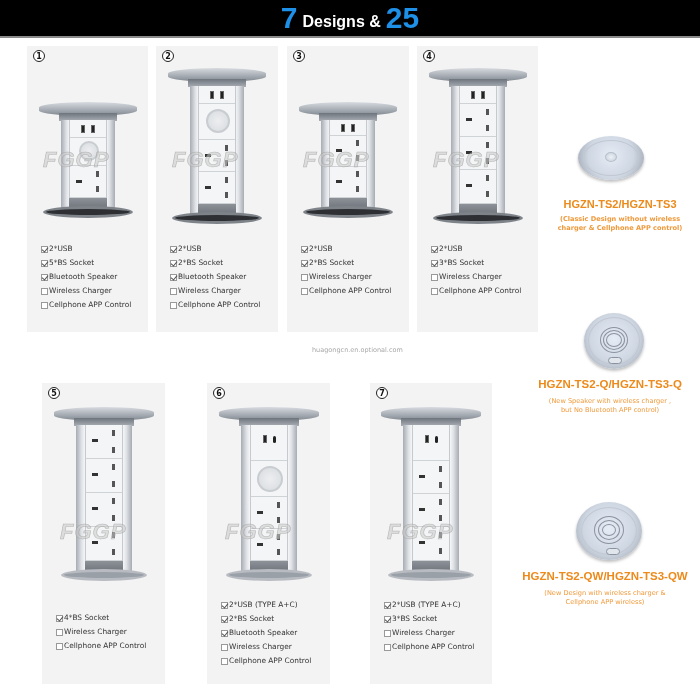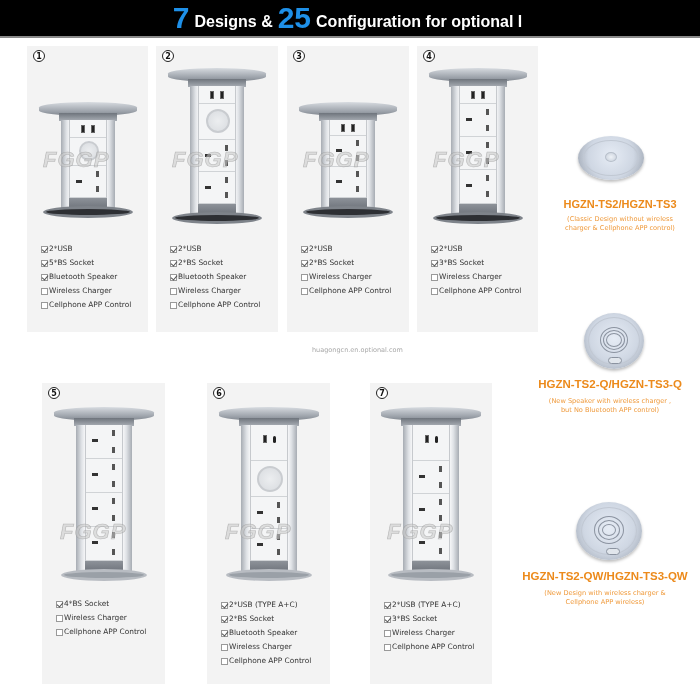--- a/index.html
+++ b/index.html
@@ -48,21 +48,20 @@
 </style>
 </head>
 <body>
 
 <div class="page">
 
   <div class="banner">
     <span class="big">7</span>
     <span class="mid">Designs &amp;</span>
     <span class="big">25</span>
-    <span class="mid">Configuration for optional l</span>
   </div>
 
   <div class="card" style="left:27px;top:46px;width:121px;height:286px;">
     <span class="num">1</span>
     <div class="tower" style="left:12px;top:56px;width:98px;height:120px;">
       <div class="lid" style="top:0;"></div>
       <div class="lidneck" style="left:20px;width:58px;top:11px;"></div>
       <div class="body" style="left:22px;width:54px;top:18px;height:88px;"></div>
       <div class="face" style="left:30px;width:38px;top:18px;height:78px;">
         <div class="mod" style="top:0;height:18px;">
@@ -283,21 +282,21 @@
         <div class="mod" style="top:102px;height:34px;">
             <span class="pin-e" style="left:6px;top:14px;"></span>
             <span class="pin" style="left:26px;top:5px;"></span>
             <span class="pin" style="left:26px;top:22px;"></span>
           </div>
       </div>
       <div class="base" style="left:31px;width:38px;top:154px;height:12px;"></div>
       <div class="ring" style="width:86px;top:162px;background:#9aa0a7;border-color:#b8bcc2;"></div>
       <span class="watermark" style="left:6px;top:112px;">FGGP</span>
     </div>
-    <ul class="features" style="top:214px;">
+    <ul class="features" style="top:228px;">
       <li>
           <span class="cb on"></span>
           <span>4*BS Socket</span>
         </li>
       <li>
           <span class="cb"></span>
           <span>Wireless Charger</span>
         </li>
       <li>
           <span class="cb"></span>
@@ -409,21 +408,21 @@
         </li>
     </ul>
   </div>
 
   <div>
     <div class="cover" style="left:578px;top:136px;width:66px;height:44px;">
       <div class="inner" style="left:5px;top:4px;width:56px;height:36px;"></div>
       <div class="dot" style="left:27px;top:16px;width:12px;height:10px;"></div>
     </div>
     <div class="model" style="left:540px;top:198px;width:160px;font-size:11px;">HGZN-TS2/HGZN-TS3</div>
-    <div class="note" style="left:540px;top:215px;width:160px;">
+    <div class="note" style="left:540px;top:215px;width:160px;font-weight:bold;">
       <div>(Classic Design without wireless</div>
       <div>charger &amp; Cellphone APP control)</div>
     </div>
   </div>
 
   <div>
     <div class="cover" style="left:584px;top:313px;width:60px;height:56px;">
       <div class="inner" style="left:4px;top:4px;width:52px;height:48px;"></div>
       <div class="wave" style="left:22px;top:20px;width:16px;height:14px;"></div>
       <div class="wave" style="left:19px;top:17px;width:22px;height:20px;"></div>

